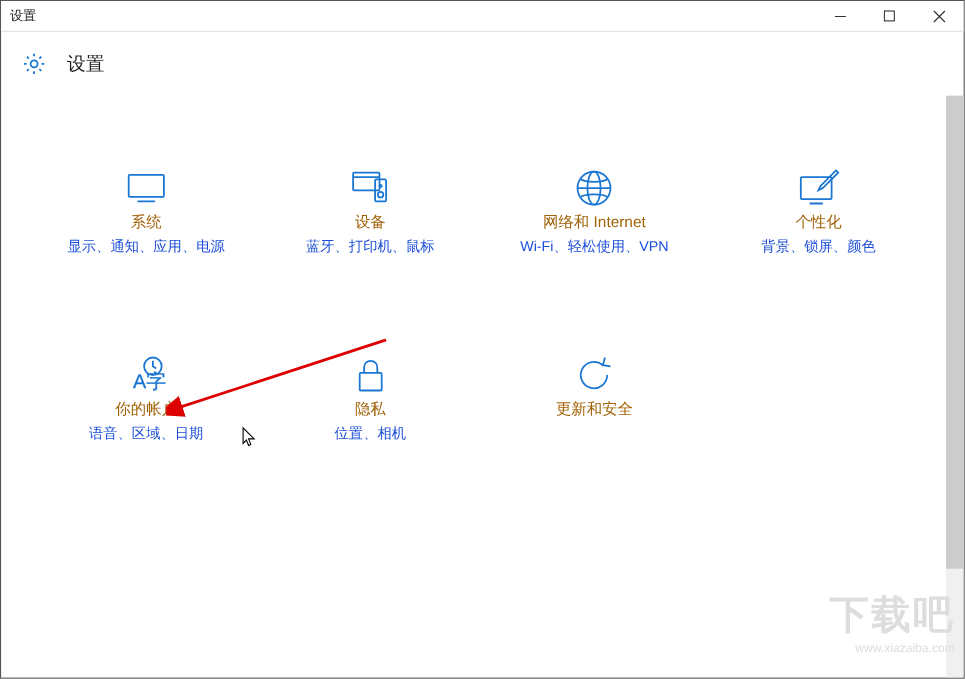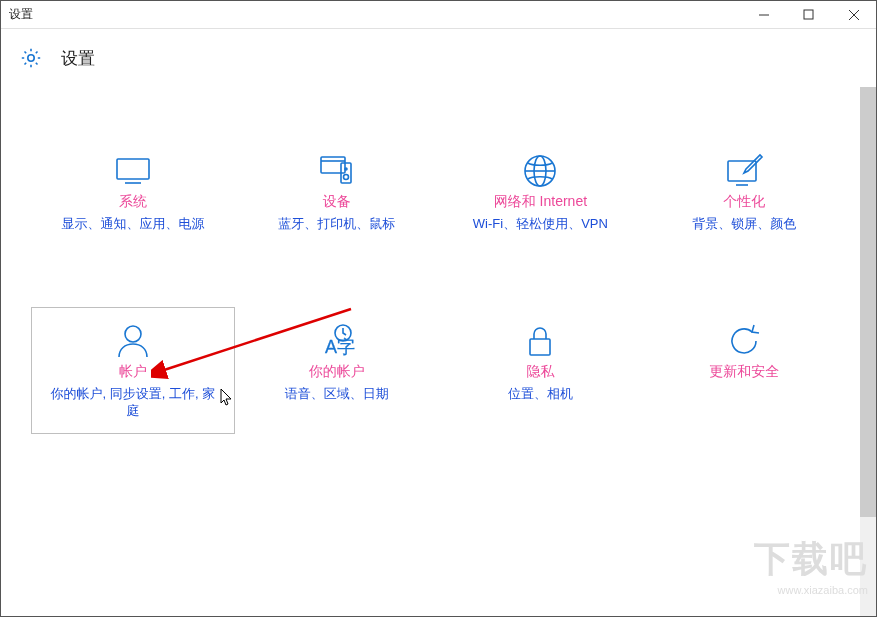--- a/index.html
+++ b/index.html
@@ -110,21 +110,21 @@
 .tile-icon {
   width: 44px;
   height: 44px;
   display: flex;
   align-items: center;
   justify-content: center;
 }
 .tile svg { stroke: #1976d2; fill: none; stroke-width: 1.6; }
 .tile-title {
   font-size: 14px;
-  color: #ec4899;
+  color: #a16207;
   margin-bottom: 4px;
 }
 .tile-desc {
   font-size: 13px;
   color: #1d4ed8;
   line-height: 1.35;
   padding: 0 8px;
 }
 .arrow-overlay {
   position: absolute;
@@ -238,30 +238,20 @@
         <svg viewBox="0 0 44 44">
             <rect x="6" y="12" width="28" height="20" rx="1"></rect>
             <line x1="14" y1="36" x2="26" y2="36"></line>
             <path d="M24 20 38 6l2 2-14 14-4 2z"></path>
           </svg>
       </div>
       <div class="tile-title">个性化</div>
       <div class="tile-desc">背景、锁屏、颜色</div>
     </div>
 
-    <div class="tile hovered">
-      <div class="tile-icon">
-        <svg viewBox="0 0 44 44">
-            <circle cx="22" cy="15" r="8"></circle>
-            <path d="M8 38c0-8 6-13 14-13s14 5 14 13"></path>
-          </svg>
-      </div>
-      <div class="tile-title">帐户</div>
-      <div class="tile-desc">你的帐户, 同步设置, 工作, 家庭</div>
-    </div>
 
     <div class="tile">
       <div class="tile-icon">
         <svg viewBox="0 0 44 44">
             <circle cx="28" cy="14" r="8"></circle>
             <path d="M28 9v5l3 2"></path>
             <text x="10" y="34" font-size="18" stroke="#1976d2" fill="#1976d2" stroke-width="0.3">A字</text>
           </svg>
       </div>
       <div class="tile-title">你的帐户</div>

